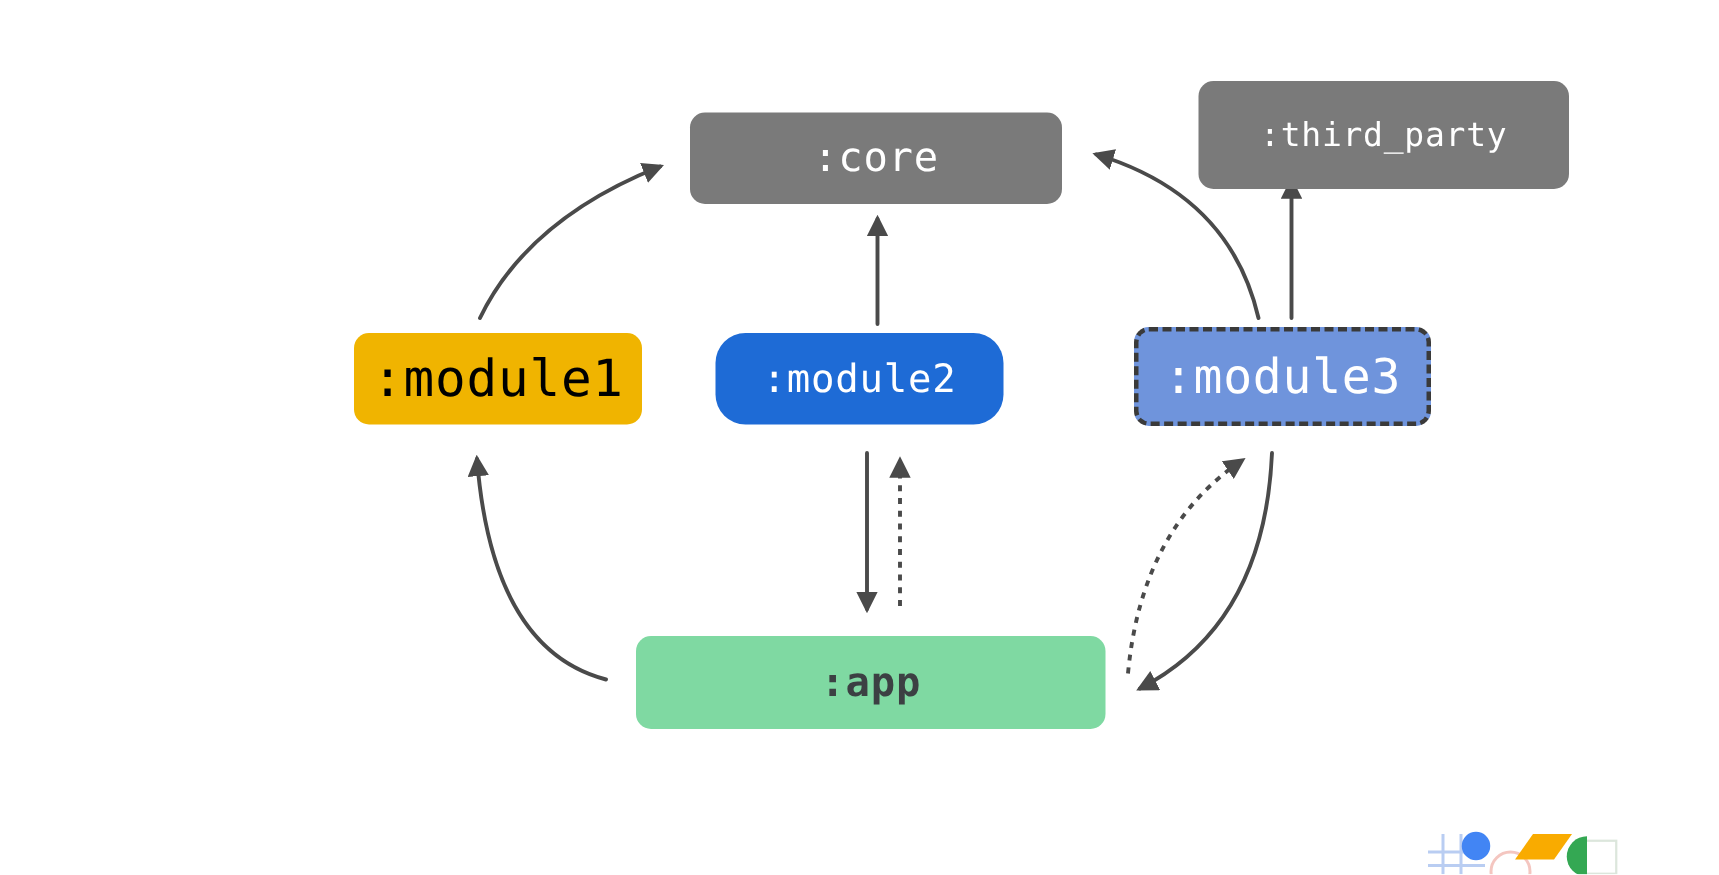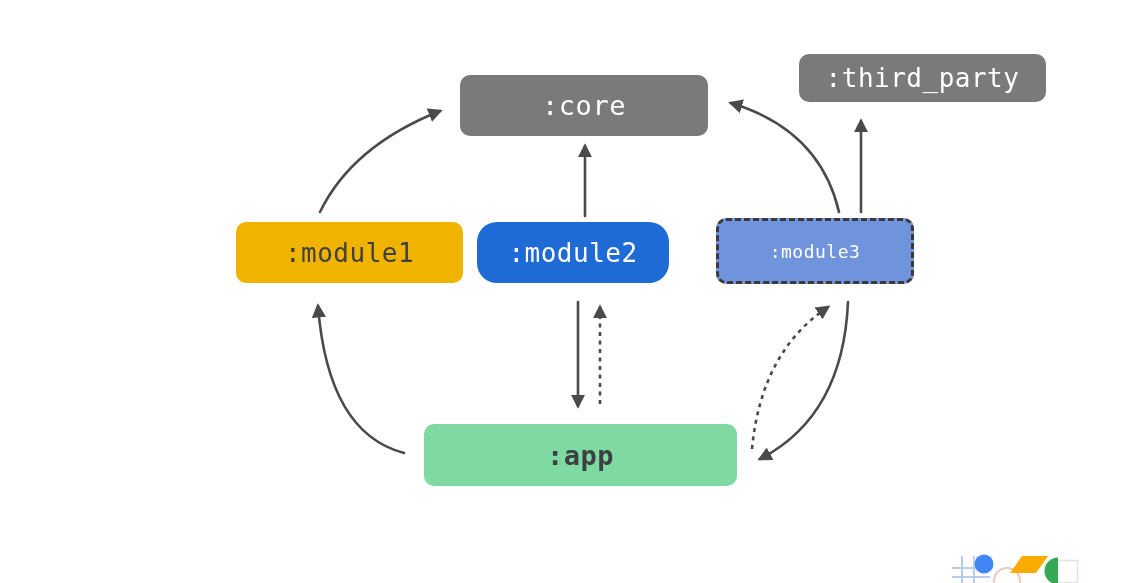--- a/index.html
+++ b/index.html
@@ -25,24 +25,24 @@
     position: absolute;
     box-sizing: border-box;
     display: flex;
     align-items: center;
     justify-content: center;
     border-radius: 10px;
     letter-spacing: 0.5px;
     white-space: nowrap;
   }
   .node-core        { left: 460px; top: 75px;  width: 248px; height: 61px; background: #7a7a7a; color: #ffffff; font-size: 27px; }
-  .node-third-party { left: 799px; top: 54px;  width: 247px; height: 48px; background: #7a7a7a; color: #ffffff; font-size: 26px; }
-  .node-module1     { left: 236px; top: 222px; width: 227px; height: 61px; background: #f0b400; color: #404040; font-size: 26px; }
+  .node-third-party { left: 799px; top: 54px;  width: 247px; height: 72px; background: #7a7a7a; color: #ffffff; font-size: 22px; }
+  .node-module1     { left: 236px; top: 222px; width: 192px; height: 61px; background: #f0b400; color: #000000; font-size: 34px; }
   .node-module2     { left: 477px; top: 222px; width: 192px; height: 61px; background: #1e6bd6; color: #ffffff; font-size: 26px; border-radius: 20px; }
-  .node-module3     { left: 716px; top: 218px; width: 198px; height: 66px; background: #6f94dc; color: #ffffff; font-size: 18px; border: 3px dashed #3a3a3a; }
+  .node-module3     { left: 756px; top: 218px; width: 198px; height: 66px; background: #6f94dc; color: #ffffff; font-size: 32px; border: 3px dashed #3a3a3a; }
   .node-app         { left: 424px; top: 424px; width: 313px; height: 62px; background: #7fd9a2; color: #3c4043; font-size: 27px; font-weight: bold; }
   .edge {
     fill: none;
     stroke: #4a4a4a;
     stroke-width: 2.6;
     stroke-linecap: round;
   }
   .edge.dashed {
     stroke-dasharray: 4 4.5;
     stroke-linecap: butt;

